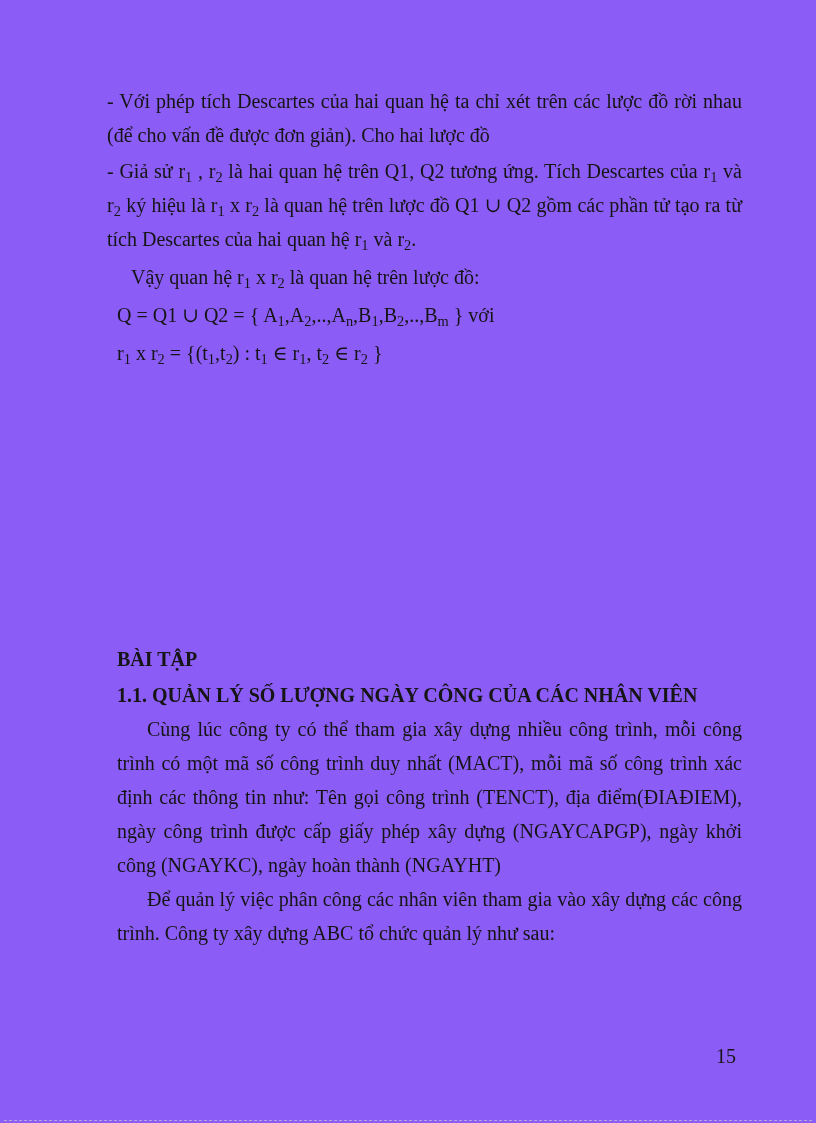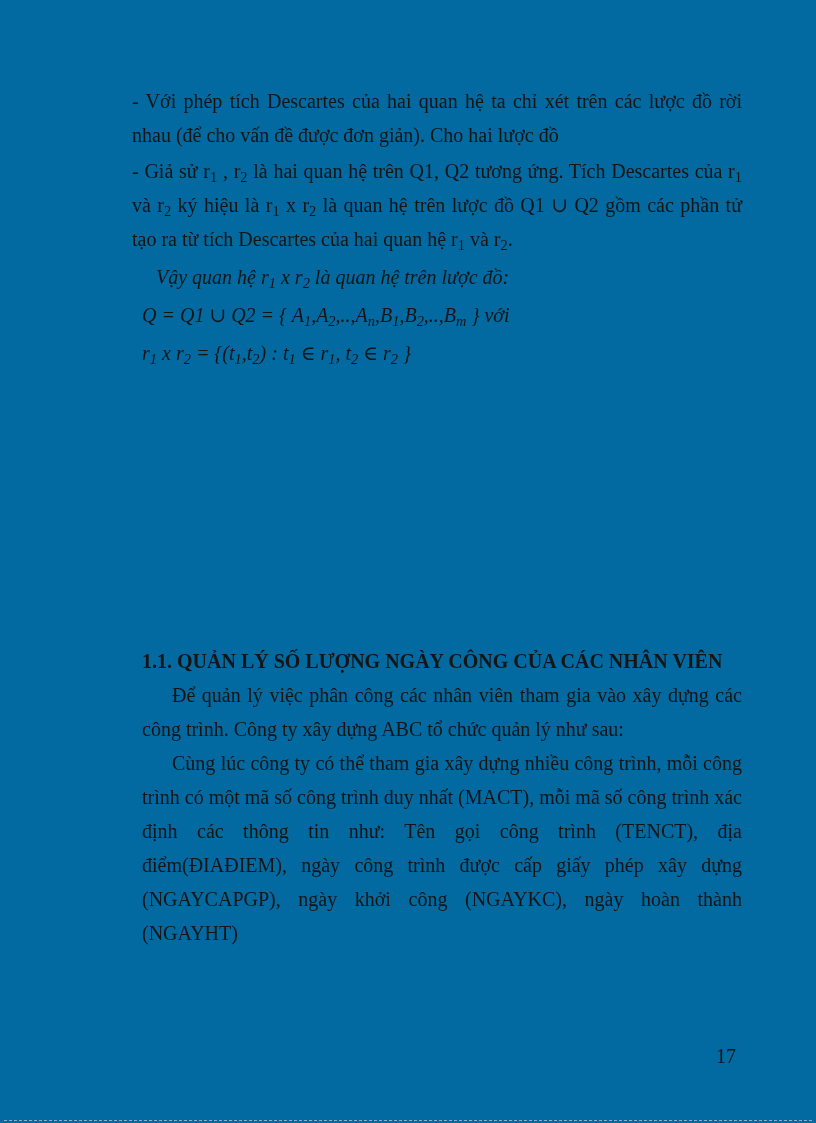--- a/index.html
+++ b/index.html
@@ -8,32 +8,32 @@
     width: 816px;
     height: 1123px;
     position: relative;
     font-family: "Liberation Serif", "DejaVu Serif", serif;
     color: #151515;
     overflow: hidden;
   }
   .page {
     position: absolute;
     inset: 0;
-    padding: 84px 74px 0 110px;
-    background: #0369a1;
+    padding: 84px 74px 0 85px;
+    background: #8b5cf6;
   }
   .para, .math, .heading {
     font-size: 20px;
     line-height: 34px;
     margin-left: 32px;
   }
   .just { text-align: justify; }
   .ml-22 { margin-left: 22px; }
   .ml-46 { margin-left: 46px; }
-  .mt-4  { margin-top: 4px; font-style: italic; }
+  .mt-4  { margin-top: 4px; }
   .mt-2  { margin-top: 2px; }
   .indent-30 { text-indent: 30px; }
   .heading { font-weight: bold; }
   .heading-sub { }
   sub {
     font-size: 0.72em;
     vertical-align: -0.28em;
     line-height: 0;
   }
   .spacer { height: 272px; }
@@ -69,25 +69,26 @@
     <p class="para ml-46 mt-4">Vậy quan hệ r<sub>1</sub> x r<sub>2</sub> là quan hệ trên lược đồ:</p>
 
     <p class="math mt-4">Q = Q1 ∪ Q2 = { A<sub>1</sub>,A<sub>2</sub>,..,A<sub>n</sub>,B<sub>1</sub>,B<sub>2</sub>,..,B<sub>m</sub> } với</p>
 
     <p class="math mt-4">r<sub>1</sub> x r<sub>2</sub> = {(t<sub>1</sub>,t<sub>2</sub>) : t<sub>1</sub> ∈ r<sub>1</sub>, t<sub>2</sub> ∈ r<sub>2</sub> }</p>
   </div>
 
   <div class="spacer"></div>
 
   <div>
+    <h2 class="heading">BÀI TẬP</h2>
 
     <h3 class="heading heading-sub mt-2">1.1. QUẢN LÝ SỐ LƯỢNG NGÀY CÔNG CỦA CÁC NHÂN VIÊN</h3>
 
+    <p class="para just indent-30">Cùng lúc công ty có thể tham gia xây dựng nhiều công trình, mỗi công trình có một mã số công trình duy nhất (MACT), mỗi mã số công trình xác định các thông tin như: Tên gọi công trình (TENCT), địa điểm(ĐIAĐIEM), ngày công trình được cấp giấy phép xây dựng (NGAYCAPGP), ngày khởi công (NGAYKC), ngày hoàn thành (NGAYHT)</p>
+
     <p class="para just indent-30">Để quản lý việc phân công các nhân viên tham gia vào xây dựng các công trình. Công ty xây dựng ABC tổ chức quản lý như sau:</p>
-
-    <p class="para just indent-30">Cùng lúc công ty có thể tham gia xây dựng nhiều công trình, mỗi công trình có một mã số công trình duy nhất (MACT), mỗi mã số công trình xác định các thông tin như: Tên gọi công trình (TENCT), địa điểm(ĐIAĐIEM), ngày công trình được cấp giấy phép xây dựng (NGAYCAPGP), ngày khởi công (NGAYKC), ngày hoàn thành (NGAYHT)</p>
   </div>
 
-  <div class="page-number">17</div>
+  <div class="page-number">15</div>
 
   <div class="scan-line"></div>
 
 </div>
 
 </body></html>

